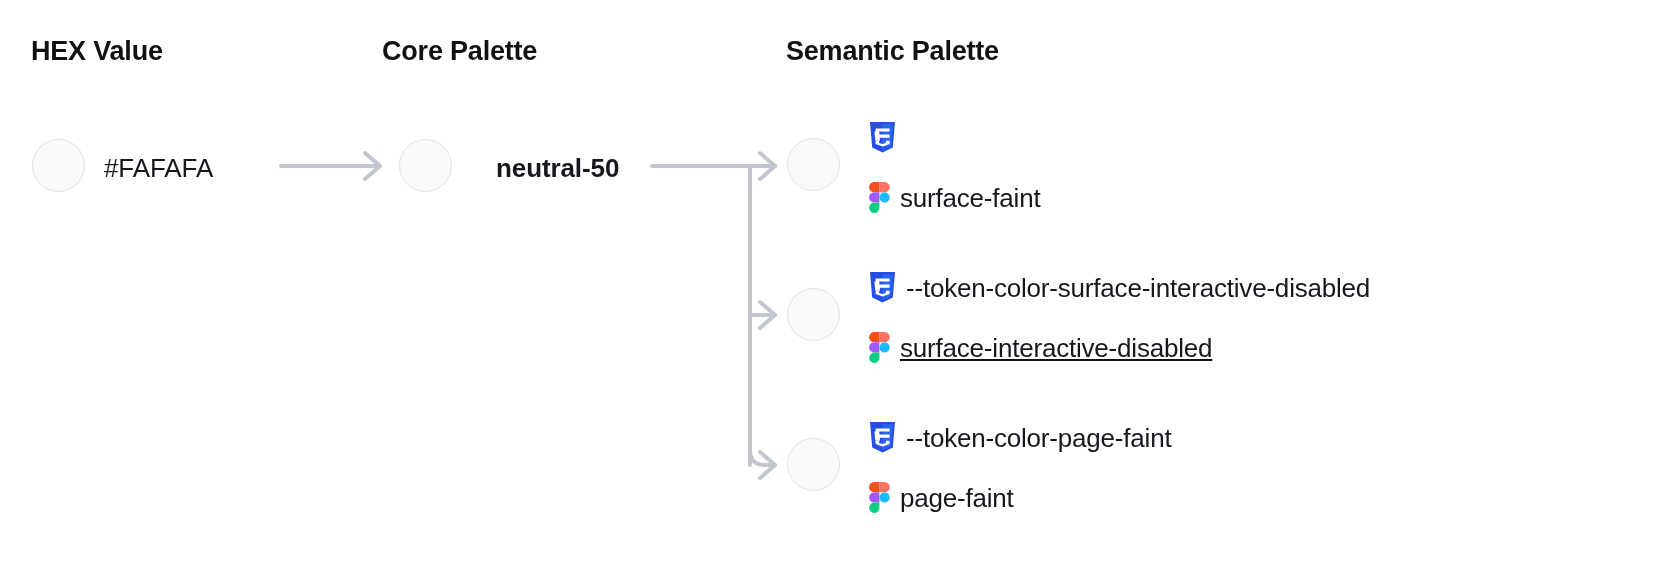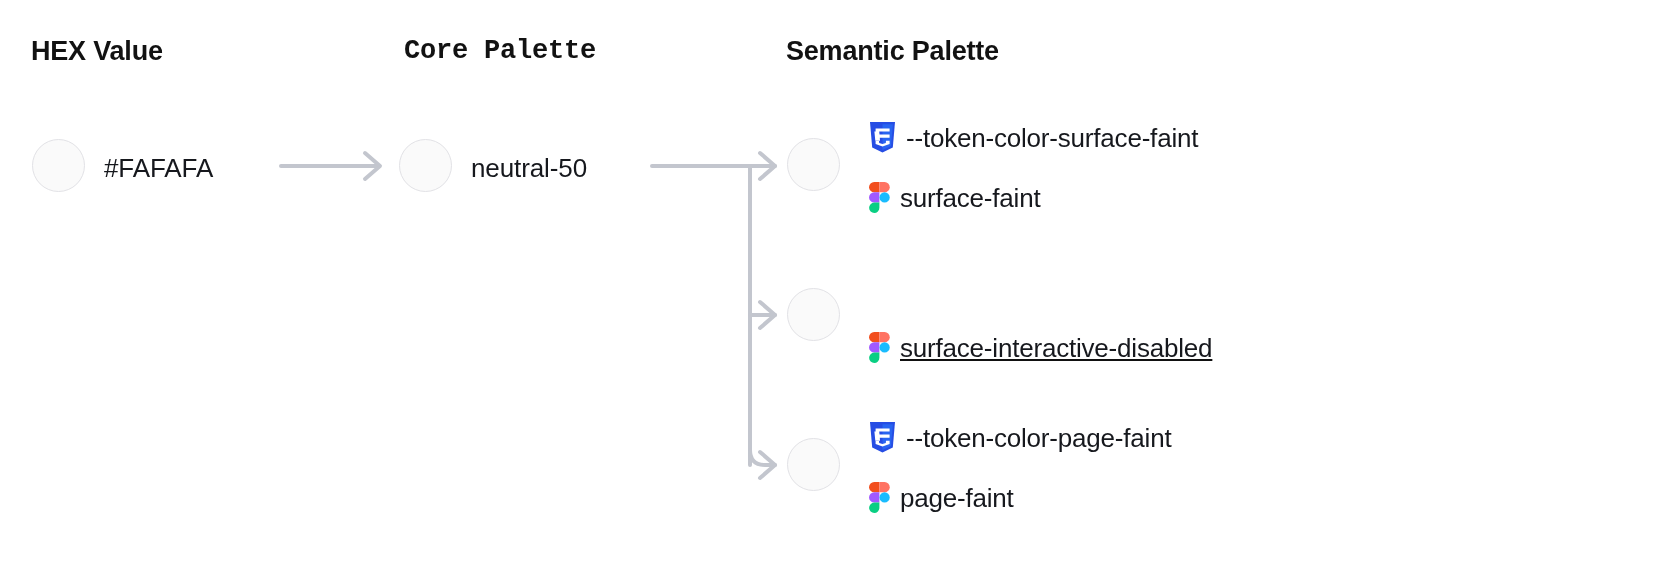--- a/index.html
+++ b/index.html
@@ -25,21 +25,21 @@
   .col-title {
     position: absolute;
     font-size: 27px;
     font-weight: bold;
     letter-spacing: -0.2px;
     color: #121212;
     white-space: nowrap;
     line-height: 1;
   }
   #title-hex   { left: 31px;  top: 38px; }
-  #title-core  { left: 404px; top: 38px; font-family: Liberation Mono, monospace; }
+  #title-core  { left: 382px; top: 38px; }
   #title-sem   { left: 786px; top: 38px; text-align: right; }
 
   
   .swatch {
     position: absolute;
     width: 53px;
     height: 53px;
     border-radius: 50%;
     background: #FAFAFA;
     border: 1px solid #E2E2E6;
@@ -115,50 +115,59 @@
 
       <path d="M750 450 Q750 465 765 465 H775"></path>
       <path d="M760 452 L775 465 L760 478"></path>
     </g>
   </svg>
 
   <div class="swatch" style="left:32px; top:139px;"></div>
   <div class="value-label" style="left:104px; top:155px;text-align:right;">#FAFAFA</div>
 
   <div class="swatch" style="left:399px; top:139px;"></div>
-  <div class="value-label" style="left:471px; top:155px;">neutral-50</div>
+  <div class="value-label" style="left:496px; top:155px;font-weight:bold;">neutral-50</div>
 
   <div class="swatch" style="left:787px; top:138px;"></div>
 
   <div class="token-row" style="left:869px; top:122px;">
     <span class="icon">
       <svg width="27" height="31" viewBox="0 0 27 31">
         <path d="M1 0 H26 L23.8 25.5 L13.5 30.5 L3.2 25.5 Z" fill="#264DE4"></path>
         <path d="M13.5 2.3 H23.9 L22 23.9 L13.5 28 Z" fill="#2965F1"></path>
         <path d="M6.6 6.4 H20.6 V9.6 H10.2 L10.5 12.6 H20.6 V15.8 H10.8 L11 18.8 H20.6 V22 L13.5 24.4 L6.6 22 V19 H10 L10.2 21 L13.5 22 L16.8 21 L17 18.8 H6.3 L5.4 9.6 H6.6 Z" fill="#FFFFFF"></path>
       </svg>
     </span>
-    <span class="token-label">--token-color-surface-faint</span>
   </div>
 
   <div class="token-row" style="left:869px; top:182px;">
     <span class="icon">
       <svg width="21" height="31" viewBox="0 0 21 31">
         <path d="M5.2 0 H10.4 V10.3 H5.2 A5.15 5.15 0 0 1 5.2 0 Z" fill="#F24E1E"></path>
         <path d="M10.4 0 H15.6 A5.15 5.15 0 0 1 15.6 10.3 H10.4 Z" fill="#FF7262"></path>
         <path d="M5.2 10.3 H10.4 V20.6 H5.2 A5.15 5.15 0 0 1 5.2 10.3 Z" fill="#A259FF"></path>
         <circle cx="15.6" cy="15.45" r="5.15" fill="#1ABCFE"></circle>
         <path d="M5.2 20.6 H10.4 V25.75 A5.15 5.15 0 1 1 5.2 20.6 Z" fill="#0ACF83"></path>
       </svg>
     </span>
     <span class="token-label">surface-faint</span>
   </div>
 
   <div class="swatch" style="left:787px; top:288px;"></div>
 
+  <div class="token-row" style="left:869px; top:272px;">
+    <span class="icon">
+      <svg width="27" height="31" viewBox="0 0 27 31">
+        <path d="M1 0 H26 L23.8 25.5 L13.5 30.5 L3.2 25.5 Z" fill="#264DE4"></path>
+        <path d="M13.5 2.3 H23.9 L22 23.9 L13.5 28 Z" fill="#2965F1"></path>
+        <path d="M6.6 6.4 H20.6 V9.6 H10.2 L10.5 12.6 H20.6 V15.8 H10.8 L11 18.8 H20.6 V22 L13.5 24.4 L6.6 22 V19 H10 L10.2 21 L13.5 22 L16.8 21 L17 18.8 H6.3 L5.4 9.6 H6.6 Z" fill="#FFFFFF"></path>
+      </svg>
+    </span>
+    <span class="token-label">--token-color-surface-interactive-disabled</span>
+  </div>
 
   <div class="token-row" style="left:869px; top:332px;text-decoration:underline;">
     <span class="icon">
       <svg width="21" height="31" viewBox="0 0 21 31">
         <path d="M5.2 0 H10.4 V10.3 H5.2 A5.15 5.15 0 0 1 5.2 0 Z" fill="#F24E1E"></path>
         <path d="M10.4 0 H15.6 A5.15 5.15 0 0 1 15.6 10.3 H10.4 Z" fill="#FF7262"></path>
         <path d="M5.2 10.3 H10.4 V20.6 H5.2 A5.15 5.15 0 0 1 5.2 10.3 Z" fill="#A259FF"></path>
         <circle cx="15.6" cy="15.45" r="5.15" fill="#1ABCFE"></circle>
         <path d="M5.2 20.6 H10.4 V25.75 A5.15 5.15 0 1 1 5.2 20.6 Z" fill="#0ACF83"></path>
       </svg>

